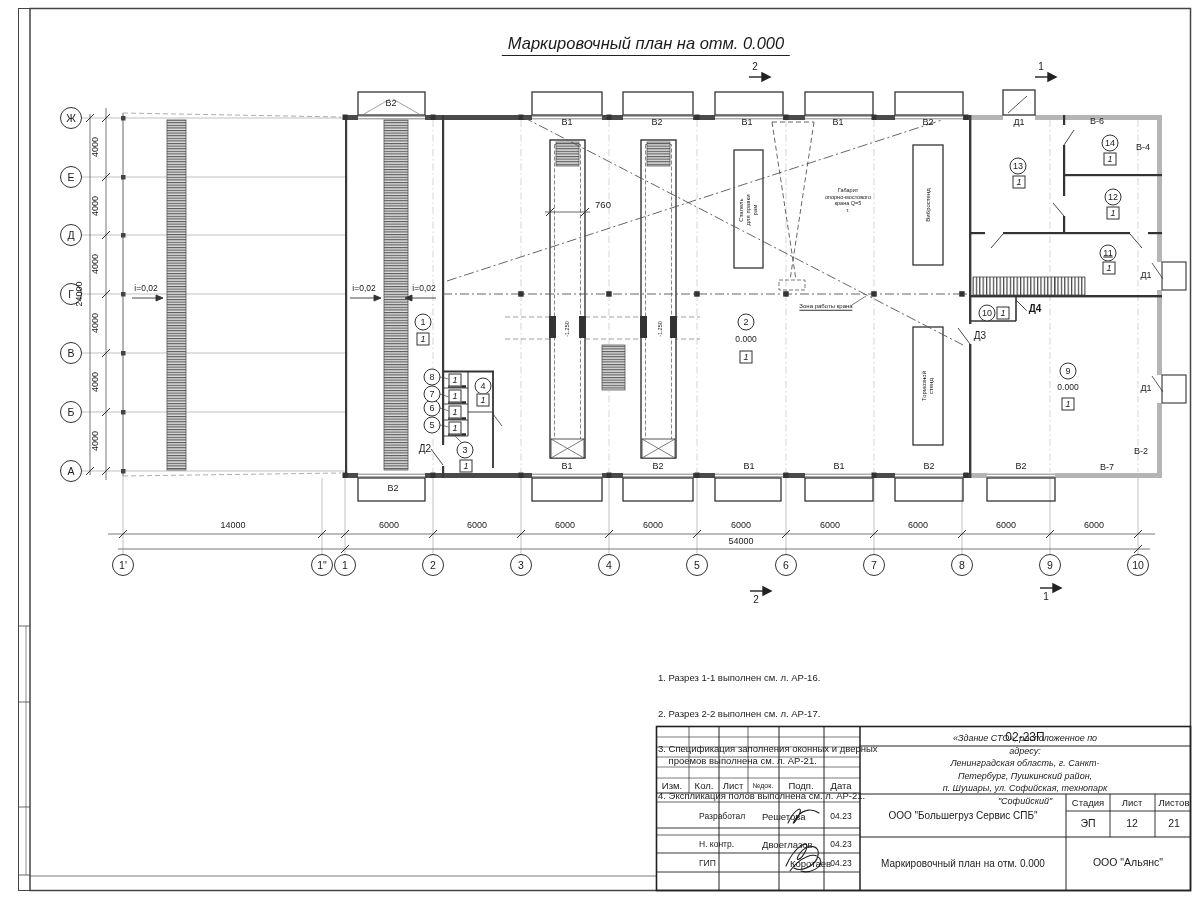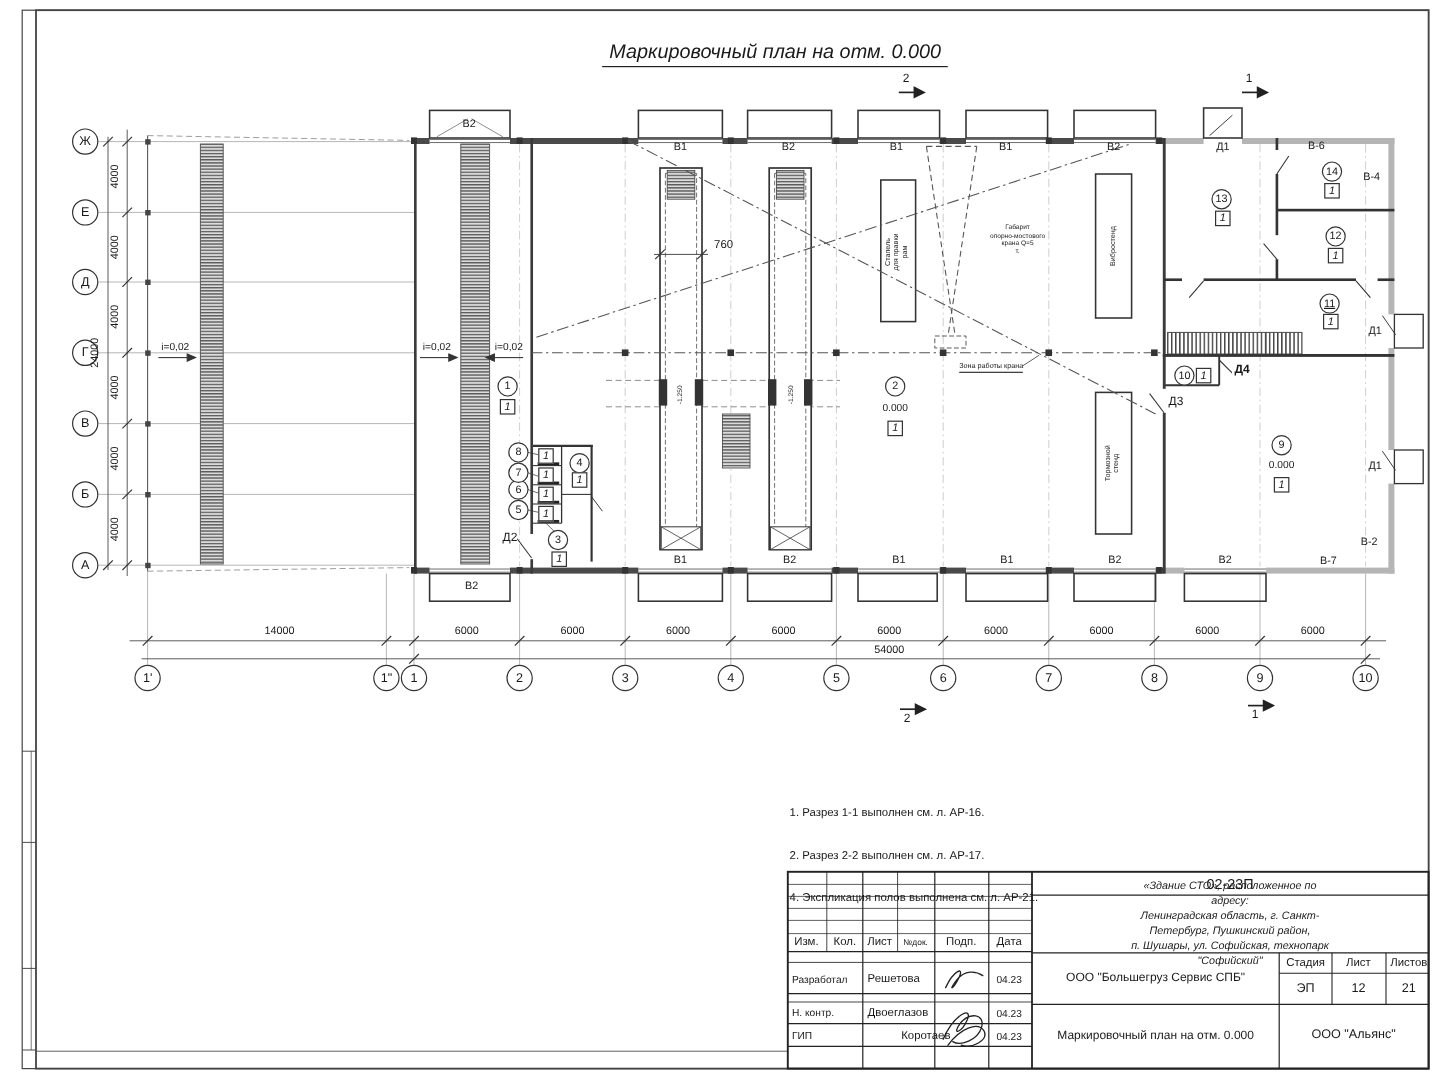--- a/index.html
+++ b/index.html
@@ -10,21 +10,21 @@
         white-space:nowrap;text-align:center;background:transparent;}
   .wbg{background:#fff;padding:0 2px;}
   .rlab{position:absolute;transform:translate(-50%,-50%) rotate(-90deg);font-size:9px;white-space:nowrap;text-align:center;}
   .pre{white-space:pre-line;}
   .circle{position:absolute;transform:translate(-50%,-50%);width:17px;height:17px;box-sizing:border-box;
           border:1px solid #333;border-radius:50%;font-size:9px;line-height:15px;text-align:center;background:#fff;}
   .axisb{position:absolute;transform:translate(-50%,-50%);width:22px;height:22px;box-sizing:border-box;
          border:1px solid #333;border-radius:50%;font-size:10.5px;line-height:20px;text-align:center;background:#fff;}
   .fbox{position:absolute;transform:translate(-50%,-50%);width:13px;height:13px;box-sizing:border-box;
         border:1px solid #333;font-size:9px;line-height:11px;text-align:center;font-style:italic;background:#fff;}
-  .llab{position:absolute;transform:translate(0,-50%);font-size:9px;white-space:nowrap;}
+  .llab{position:absolute;transform:translate(0,-50%);font-size:9px;white-space:nowrap;margin-left:39px;}
   .title{position:absolute;transform:translate(-50%,0);font-size:16.5px;font-style:italic;
          border-bottom:1.2px solid #222;padding:0 6px 2px 6px;white-space:nowrap;}
   .notes{position:absolute;left:658px;top:648px;font-size:9.5px;line-height:11.6px;}
   .notes div{white-space:pre-wrap;margin-top:24px;}
   .underl{border-bottom:0.8px solid #333;padding-bottom:1px;}
   .tb{font-size:9px;}
 </style>
 </head>
 <body>
 
@@ -500,20 +500,22 @@
 стенд</div>
 <div class="clab pre" style="left:848px;top:200px;font-size:5.5px;line-height:6.5px;">Габарит
 опорно-мостового
 крана Q=5
 т.</div>
 <div class="clab underl" style="left:826px;top:307px;font-size:6px;">Зона работы крана</div>
 
 <div class="notes">
   <div>1. Разрез 1-1 выполнен см. л. АР-16.</div>
   <div>2. Разрез 2-2 выполнен см. л. АР-17.</div>
+  <div>3. Спецификация заполнения оконных и дверных
+    проемов выполнена см. л. АР-21.</div>
   <div>4. Экспликация полов выполнена см. л. АР-21.</div>
 </div>
 
 <div class="clab" style="left:1025px;top:737px;font-size:12px;">02-23П</div>
 <div class="clab pre" style="left:1025px;top:769px;font-size:9px;line-height:12.5px;font-style:italic;">«Здание СТО», расположенное по адресу:
 Ленинградская область, г. Санкт-Петербург, Пушкинский район,
 п. Шушары, ул. Софийская, технопарк "Софийский"</div>
 <div class="clab tb" style="left:672px;top:786px;font-size:9.5px;">Изм.</div>
 <div class="clab tb" style="left:704px;top:786px;font-size:9.5px;">Кол.</div>
 <div class="clab tb" style="left:733px;top:786px;font-size:9.5px;">Лист</div>

